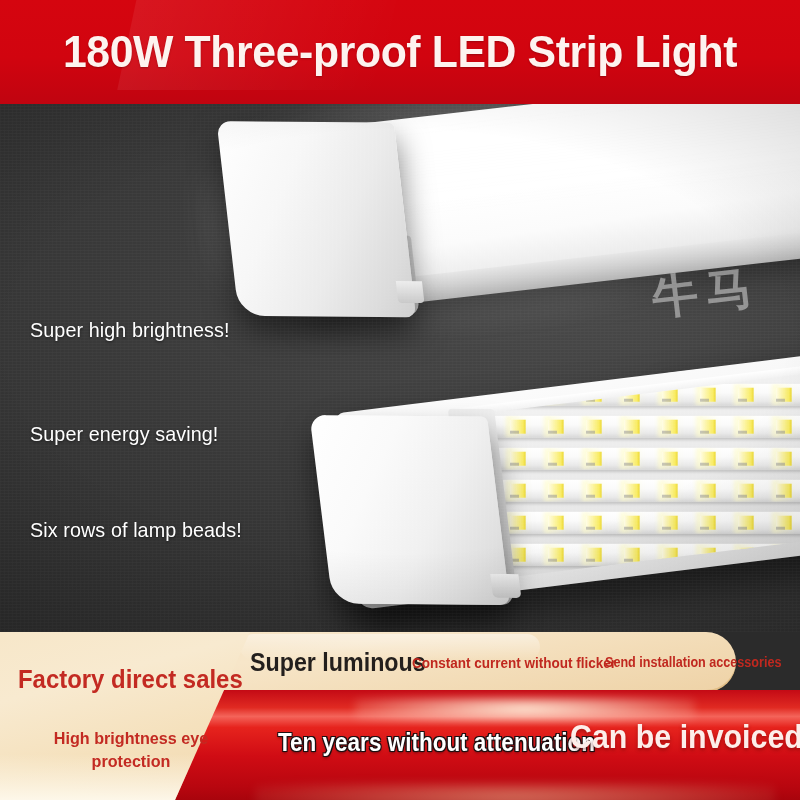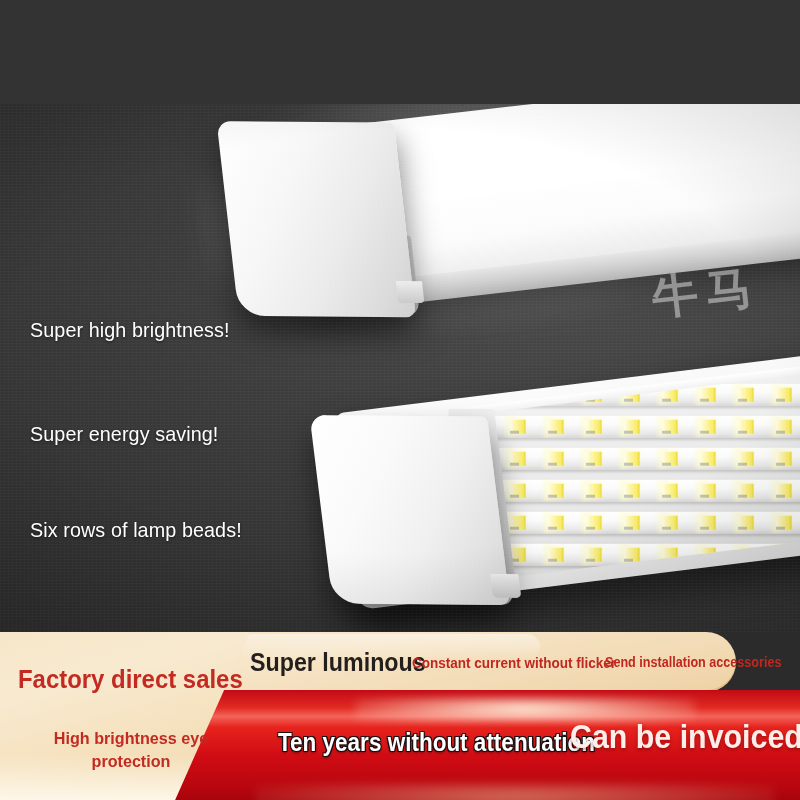--- a/index.html
+++ b/index.html
@@ -314,20 +314,24 @@
     transform:scaleX(.92);transform-origin:left center;
     white-space:nowrap;
     text-shadow:0 2px 4px rgba(90,0,0,.45);
   }
 </style>
 </head>
 <body>
 
 <div id="ad">
 
+  <div class="header">
+    <div class="header-sheen"></div>
+    <div class="header-title">180W Three-proof LED Strip Light</div>
+  </div>
 
   <div class="stage">
 
     <div class="lamp-top">
       <div class="glow"></div>
       <div class="diffuser">
         <div class="diffuser-hot"></div>
       </div>
       <div class="body-edge"></div>
       <div class="endcap-side"></div>

